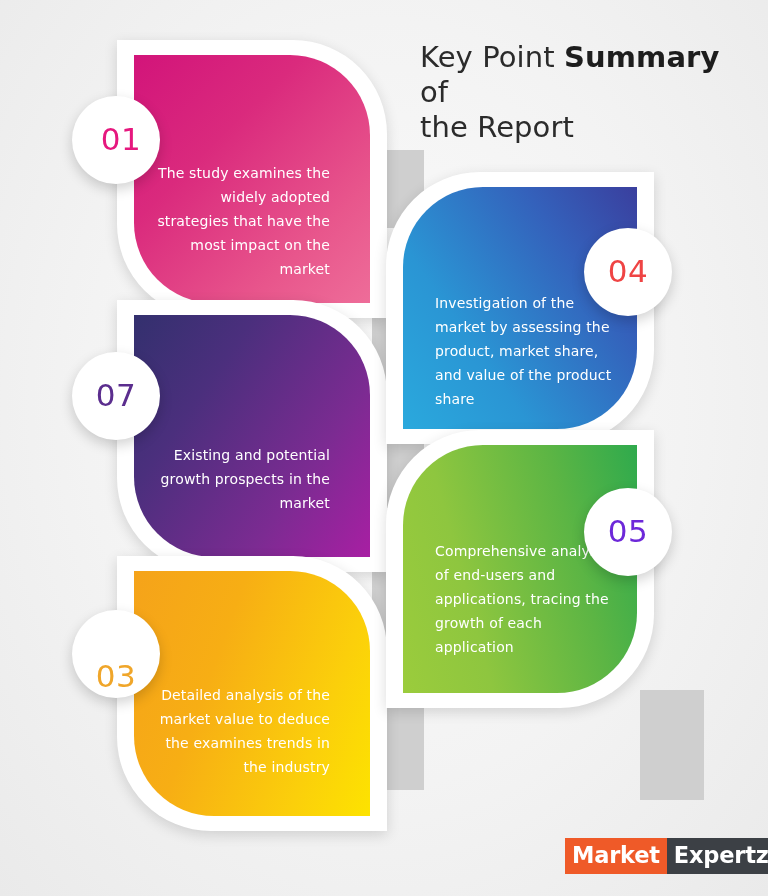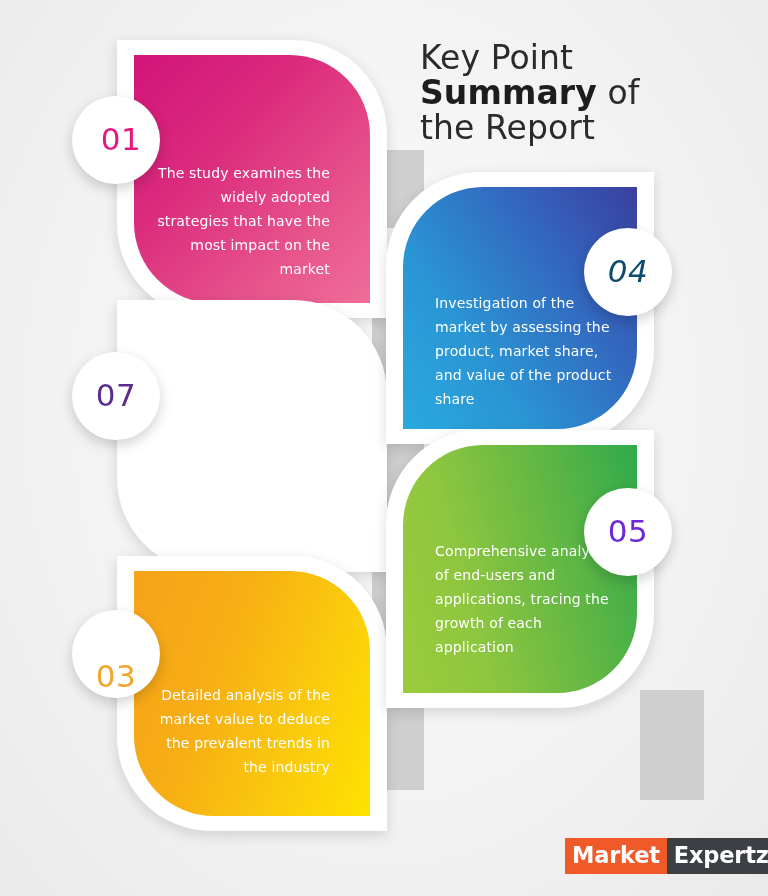--- a/index.html
+++ b/index.html
@@ -19,21 +19,21 @@
     position: absolute;
     inset: 0;
   }
 
   
   .title {
     position: absolute;
     left: 420px;
     top: 40px;
     width: 320px;
-    font-size: 33px;
+    font-size: 29px;
     line-height: 35px;
     color: #2b2b2b;
     letter-spacing: 0.1px;
     font-weight: 400;
   }
   .title .strong { font-weight: 700; color: #1d1d1d; }
 
   
   .wedge {
     position: absolute;
@@ -176,26 +176,29 @@
 
   <div class="card left" id="card-01">
     <div class="frame"></div>
     <div class="leaf" id="leaf-01">
       <div class="card-text" id="text-01">The study examines the widely adopted strategies that have the most impact on the market</div>
     </div>
   </div>
 
   <div class="card left" id="card-02">
     <div class="frame"></div>
+    <div class="leaf" id="leaf-02">
+      <div class="card-text" id="text-02">Existing and potential growth prospects in the market</div>
+    </div>
   </div>
 
   <div class="card left" id="card-03">
     <div class="frame"></div>
     <div class="leaf" id="leaf-03">
-      <div class="card-text" id="text-03">Detailed analysis of the market value to deduce the prevalent trends in the industry</div>
+      <div class="card-text" id="text-03">Detailed analysis of the market value to deduce the examines trends in the industry</div>
     </div>
   </div>
 
   <div class="card right" id="card-04">
     <div class="frame"></div>
     <div class="leaf" id="leaf-04">
       <div class="card-text" id="text-04">Investigation of the market by assessing the product, market share, and value of the product share</div>
     </div>
   </div>
 
@@ -209,21 +212,21 @@
   <div class="badge" id="badge-01">
     <span class="badge-num" style="color: rgb(230, 23, 126); margin-left: 10px;">01</span>
   </div>
   <div class="badge" id="badge-02">
     <span class="badge-num" style="color: rgb(91, 45, 142);">07</span>
   </div>
   <div class="badge" id="badge-03">
     <span class="badge-num" style="color: rgb(240, 166, 42); margin-top: 46px;">03</span>
   </div>
   <div class="badge" id="badge-04">
-    <span class="badge-num" style="color: #0c4a6e; font-style: italic;">04</span>
+    <span class="badge-num" style="color: #ef4444;">04</span>
   </div>
   <div class="badge" id="badge-05">
     <span class="badge-num" style="color: #6d28d9;">05</span>
   </div>
 
   <div class="logo">
     <span class="market">Market</span>
       <span class="expertz">Expertz</span>
   </div>
 

